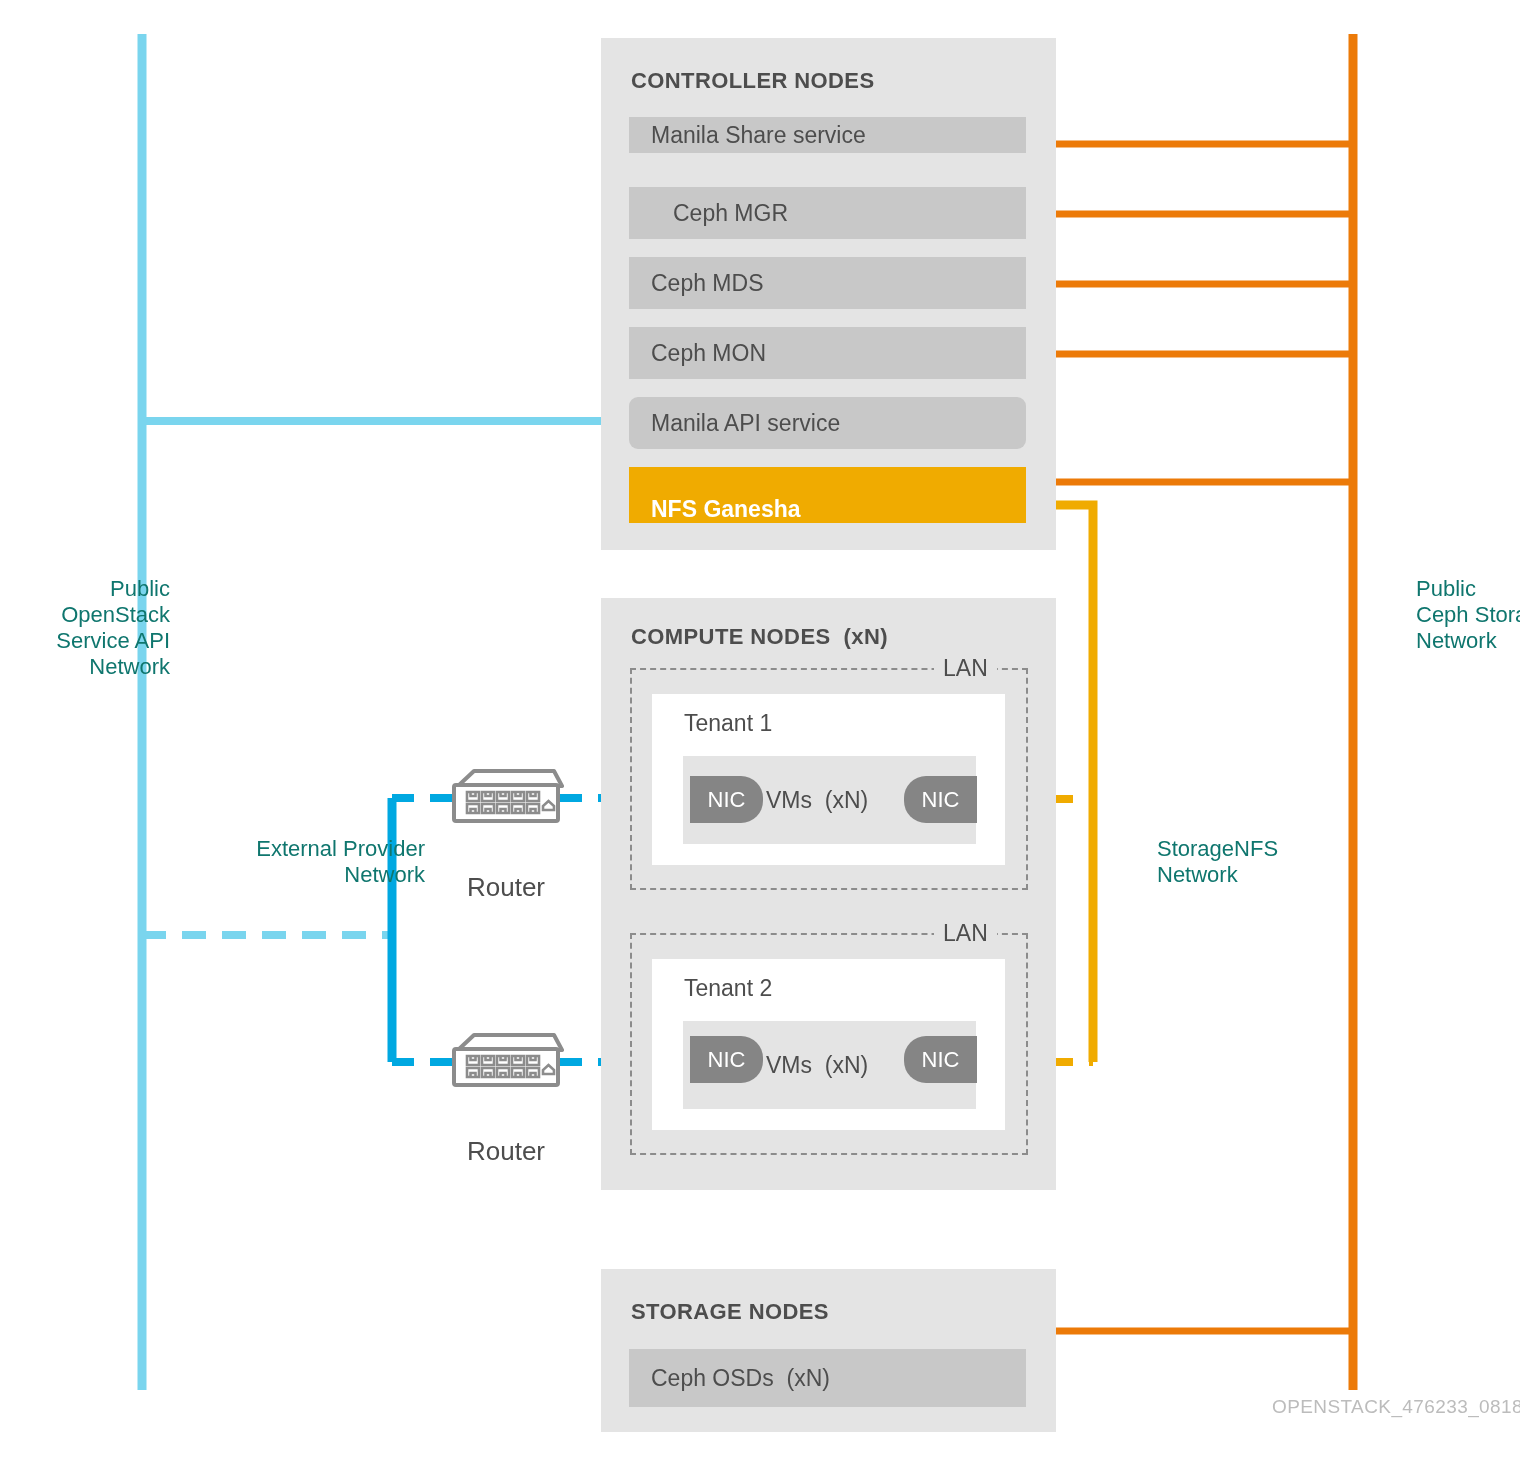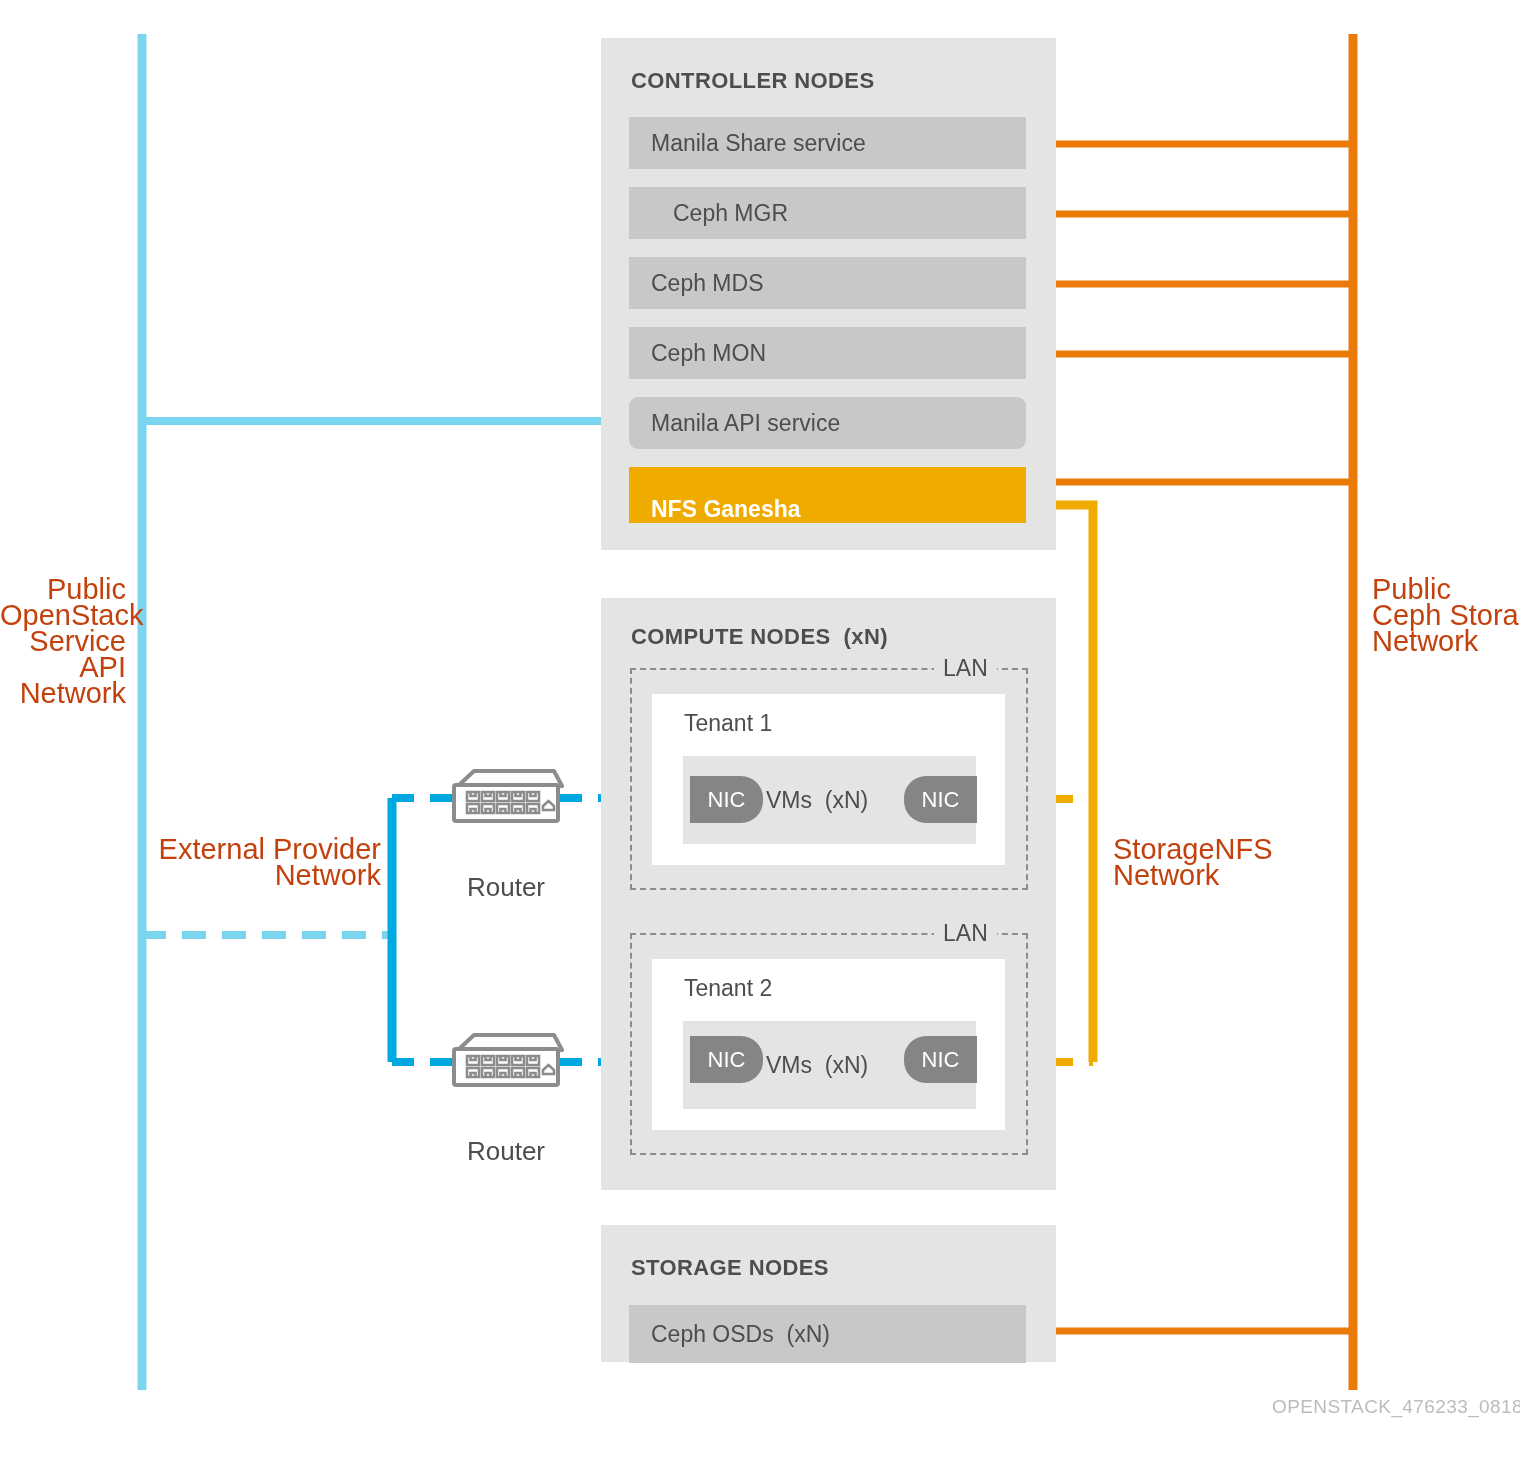--- a/index.html
+++ b/index.html
@@ -104,24 +104,25 @@
     align-items: center;
     justify-content: center;
     box-sizing: border-box;
   }
   .nic.left  { border-radius: 0 22px 22px 0; }
   .nic.right { border-radius: 22px 0 0 22px; }
 
   
   .netlabel {
     position: absolute;
-    font-size: 29px;
+    font-size: 22px;
     line-height: 26px;
-    color: #c2410c;
-    white-space: pre;
+    color: #0f766e;
+    white-space: pre;
+    margin-left: 44px;
   }
   .netlabel.r { text-align: right; }
   .netlabel.l { text-align: left; }
 
   
   .router-wrap { position: absolute; }
   .router-label {
     position: absolute;
     width: 100%;
     text-align: center;
@@ -169,21 +170,21 @@
     <line x1="1025" y1="1331" x2="1353" y2="1331" stroke="#ec7a08" stroke-width="7"></line>
 
     <path d="M 1025 505 L 1093 505 L 1093 1062" stroke="#f0ab00" stroke-width="9" fill="none"></path>
     <line x1="975" y1="799" x2="1093" y2="799" stroke="#f0ab00" stroke-width="8" stroke-dasharray="22 16"></line>
     <line x1="975" y1="1062" x2="1093" y2="1062" stroke="#f0ab00" stroke-width="8" stroke-dasharray="22 16"></line>
   </svg>
 
   <div class="panel" style="left:601px; top:38px; width:455px; height:512px;">
     <div class="panel-title" style="left:30px; top:30px;">CONTROLLER NODES</div>
 
-    <div class="svc" style="left:28px; top:79px; width:397px; height:52px;">
+    <div class="svc" style="left:28px; top:79px; width:397px; height:36px;">
       <span>Manila Share service</span>
     </div>
     <div class="svc" style="left:28px; top:149px; width:397px; height:52px;padding-left:44px;">
       <span>Ceph MGR</span>
     </div>
     <div class="svc" style="left:28px; top:219px; width:397px; height:52px;">
       <span>Ceph MDS</span>
     </div>
     <div class="svc" style="left:28px; top:289px; width:397px; height:52px;">
       <span>Ceph MON</span>
@@ -221,21 +222,21 @@
       <div class="vmlabel" style="left:114px; top:93px;">VMs  (xN)</div>
       <div class="nic left" style="left:38px; top:77px; width:73px; height:47px;">
         <span>NIC</span>
       </div>
       <div class="nic right" style="left:252px; top:77px; width:73px; height:47px;">
         <span>NIC</span>
       </div>
     </div>
   </div>
 
-  <div class="panel" style="left:601px; top:1225px; width:455px; height:137px;">
+  <div class="panel" style="left:601px; top:1269px; width:455px; height:163px;">
     <div class="panel-title" style="left:30px; top:30px;">STORAGE NODES</div>
     <div class="svc" style="left:28px; top:80px; width:397px; height:58px;">
       <span>Ceph OSDs  (xN)</span>
     </div>
   </div>
 
   <div class="router-wrap" style="left:444px; top:764px; width:124px; height:90px;">
     <svg width="124" height="66" viewBox="0 0 124 66" xmlns="http://www.w3.org/2000/svg">
       <path d="M14 22 L30 7 L110 7 L118 22 Z" fill="none" stroke="#8c8c8c" stroke-width="4" stroke-linejoin="round"></path>
       <rect x="10" y="21" width="104" height="36" rx="2" fill="#ffffff" stroke="#8c8c8c" stroke-width="4"></rect>

